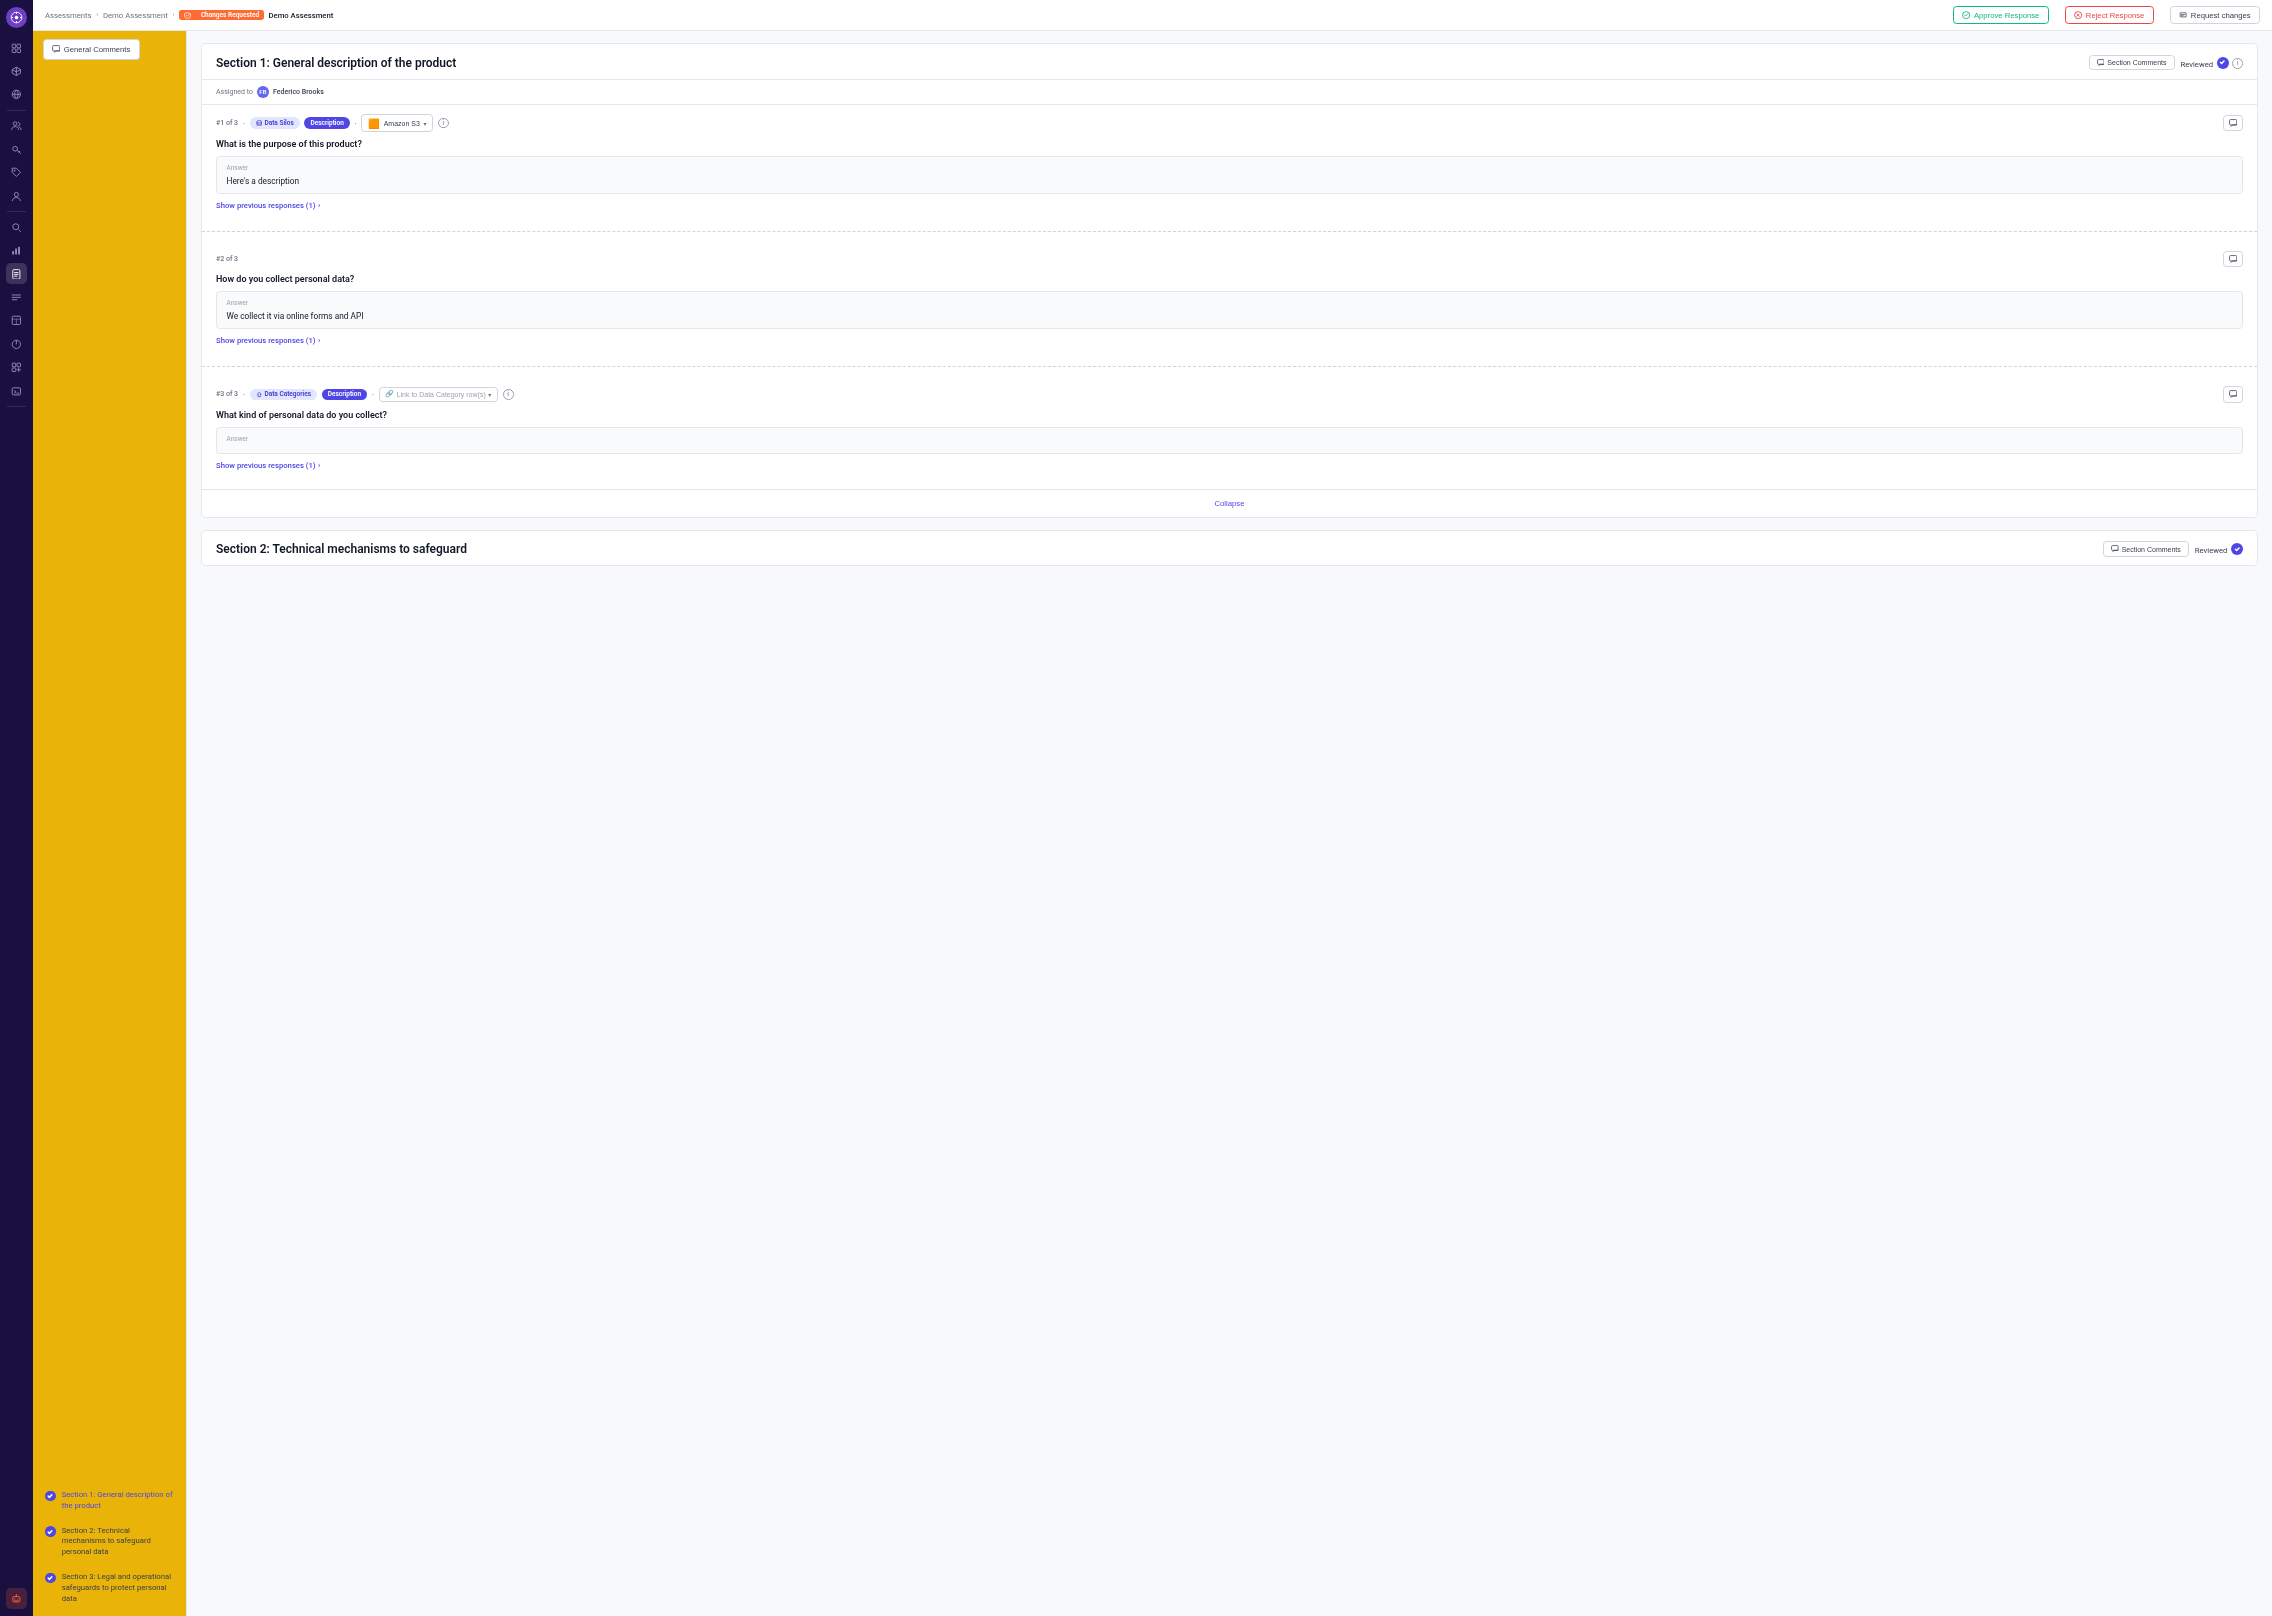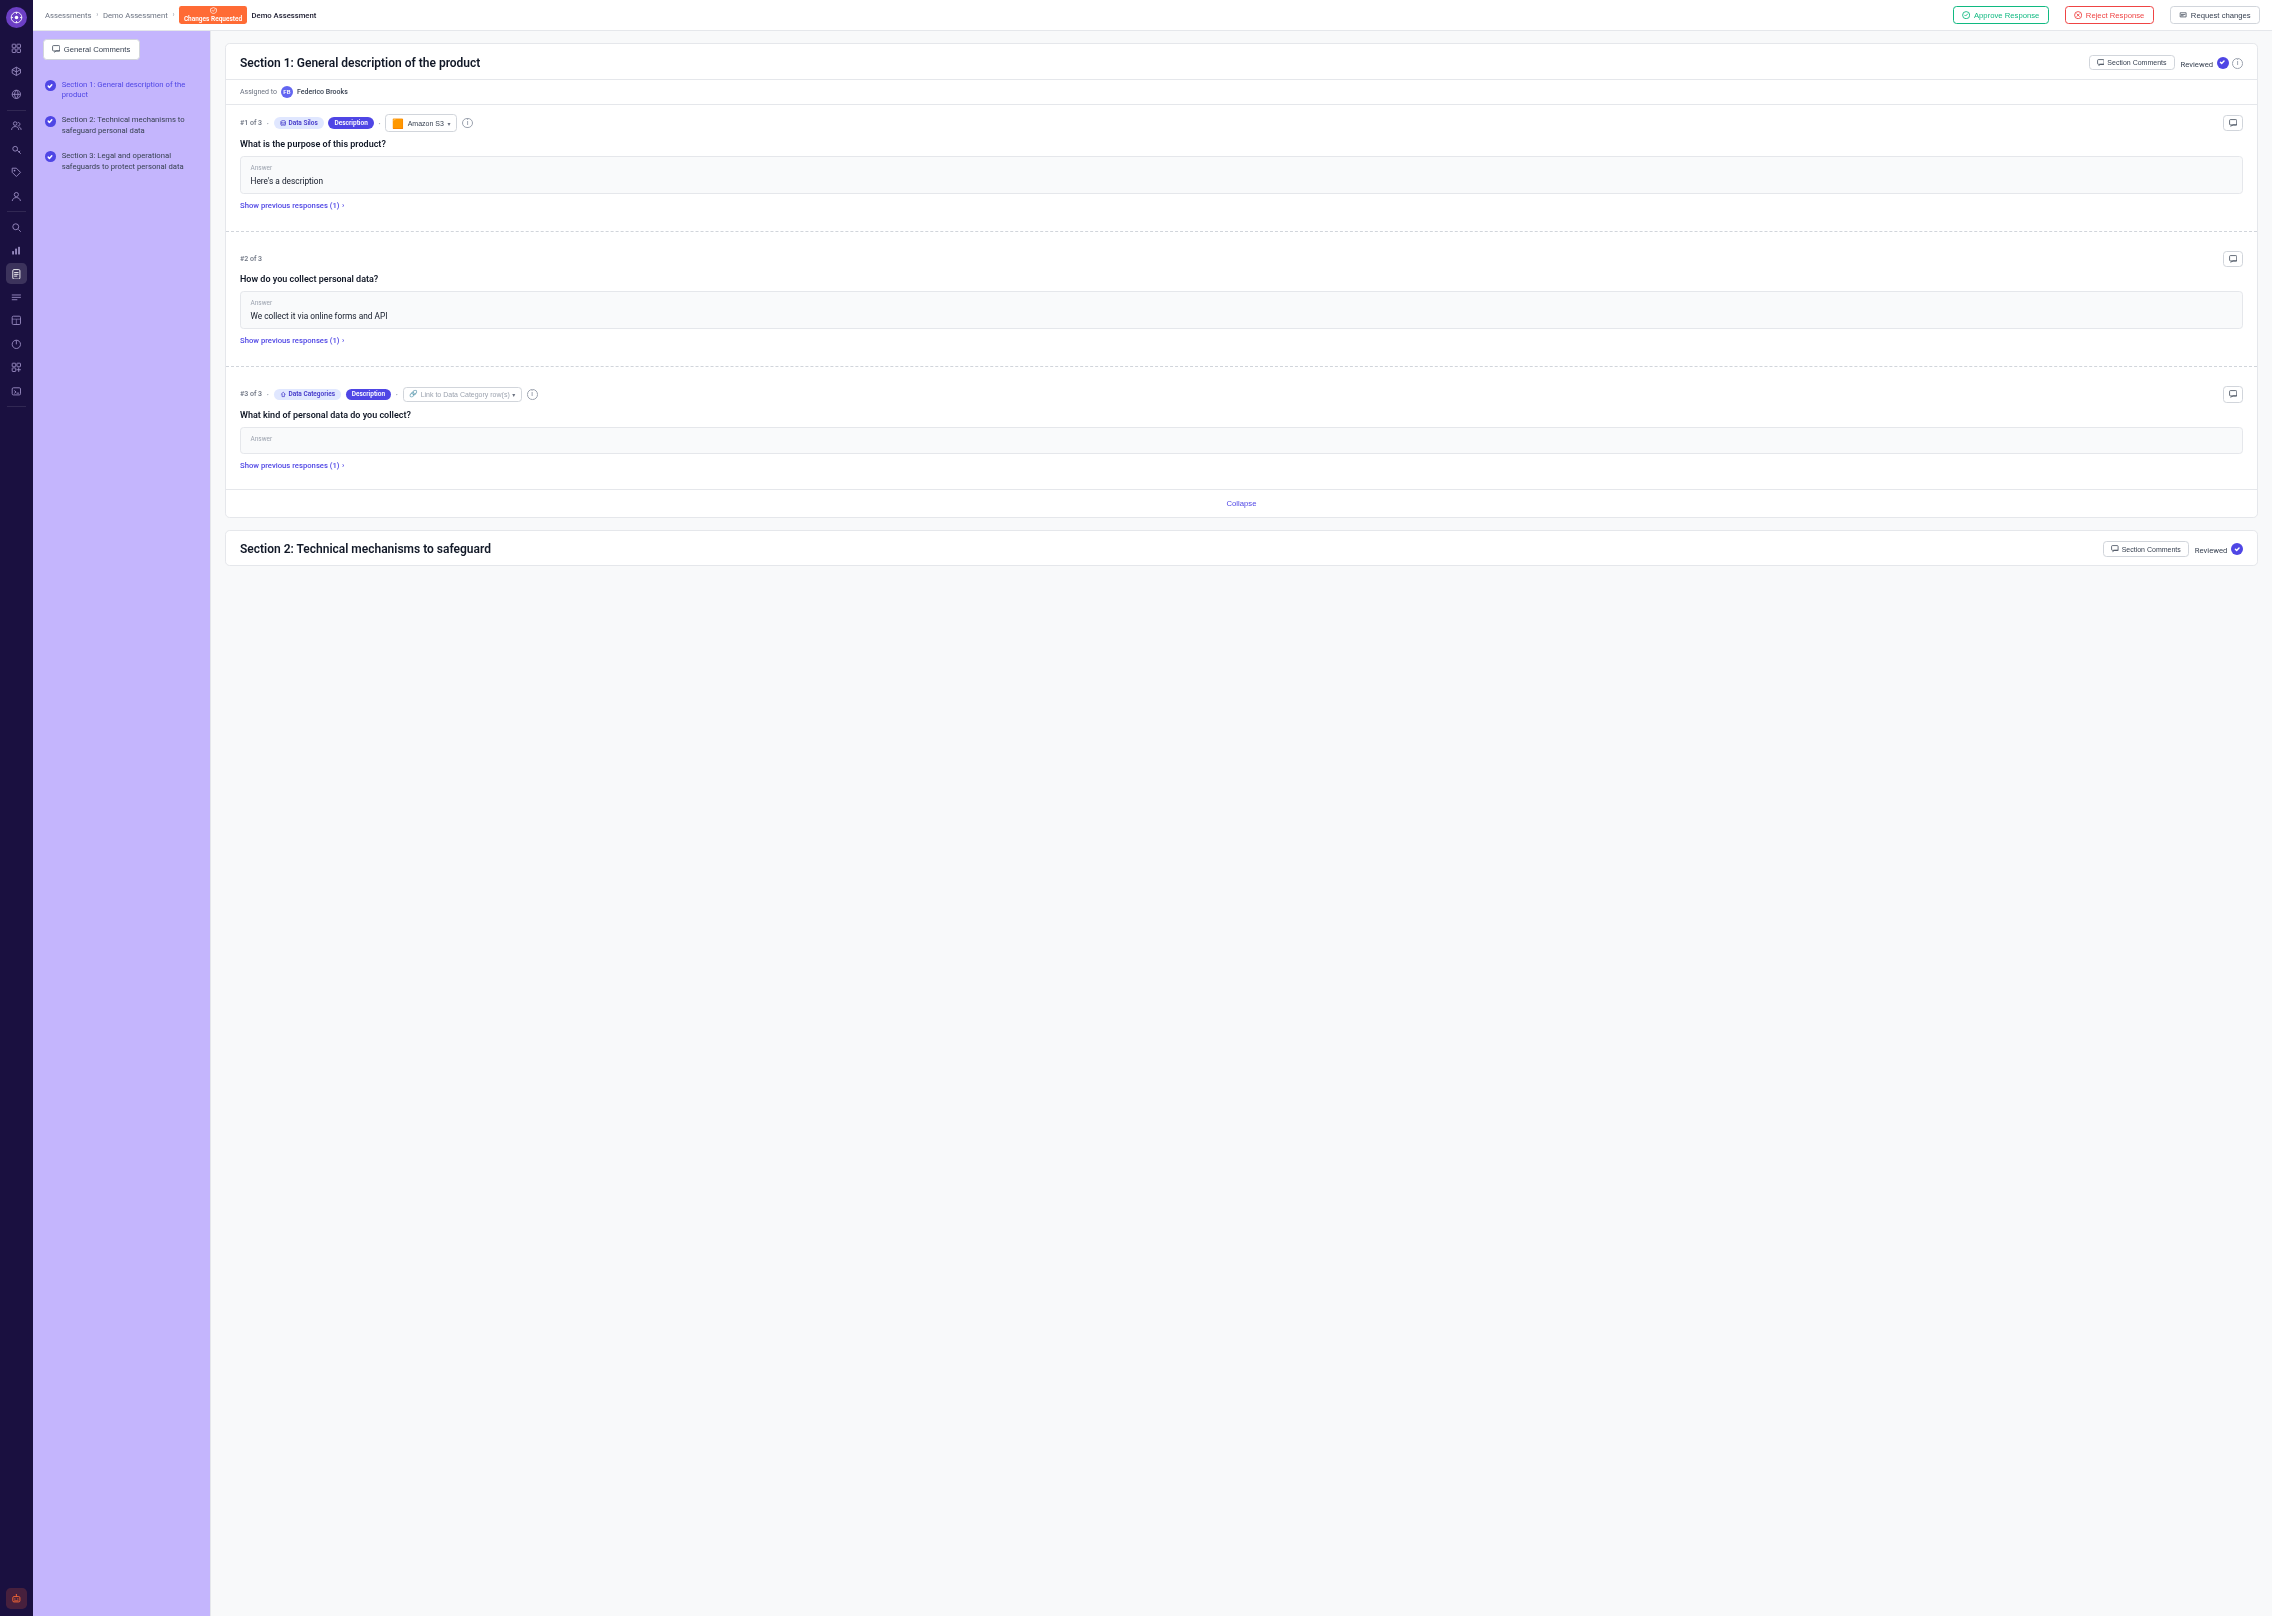--- a/index.html
+++ b/index.html
@@ -74,22 +74,21 @@
     .breadcrumb-link { color: #6b7280; cursor: pointer; }
     .breadcrumb-badge {
       background: #ff6b35;
       color: white;
       font-size: 6.5px;
       font-weight: 600;
       padding: 1.2px 4.7px;
       border-radius: 2.4px;
       display: flex;
       align-items: center;
-      gap: 1px;
-      flex-direction: column;
+      gap: 10px;
     }
     .breadcrumb-current { color: #1a1a2e; font-weight: 500; }
 
     .top-nav-actions {
       display: flex;
       align-items: center;
       gap: 16px;
     }
 
     .btn-approve {
@@ -134,27 +133,28 @@
 
     
     .body-area {
       display: flex;
       flex: 1;
       overflow: hidden;
     }
 
     
     .left-panel {
-      width: 178px;
-      background: #c4b5fd;
+      width: 154px;
+      background: #eab308;
       border-right: 0.6px solid #e5e7eb;
       display: flex;
       flex-direction: column;
       flex-shrink: 0;
       overflow-y: auto;
+      justify-content: space-between;
     }
     .general-comments-btn {
       margin: 8.3px 9.5px;
       border: 0.6px solid #d1d5db;
       background: white;
       color: #374151;
       padding: 4.7px 8.3px;
       border-radius: 3.6px;
       cursor: pointer;
       font-size: 7.7px;

